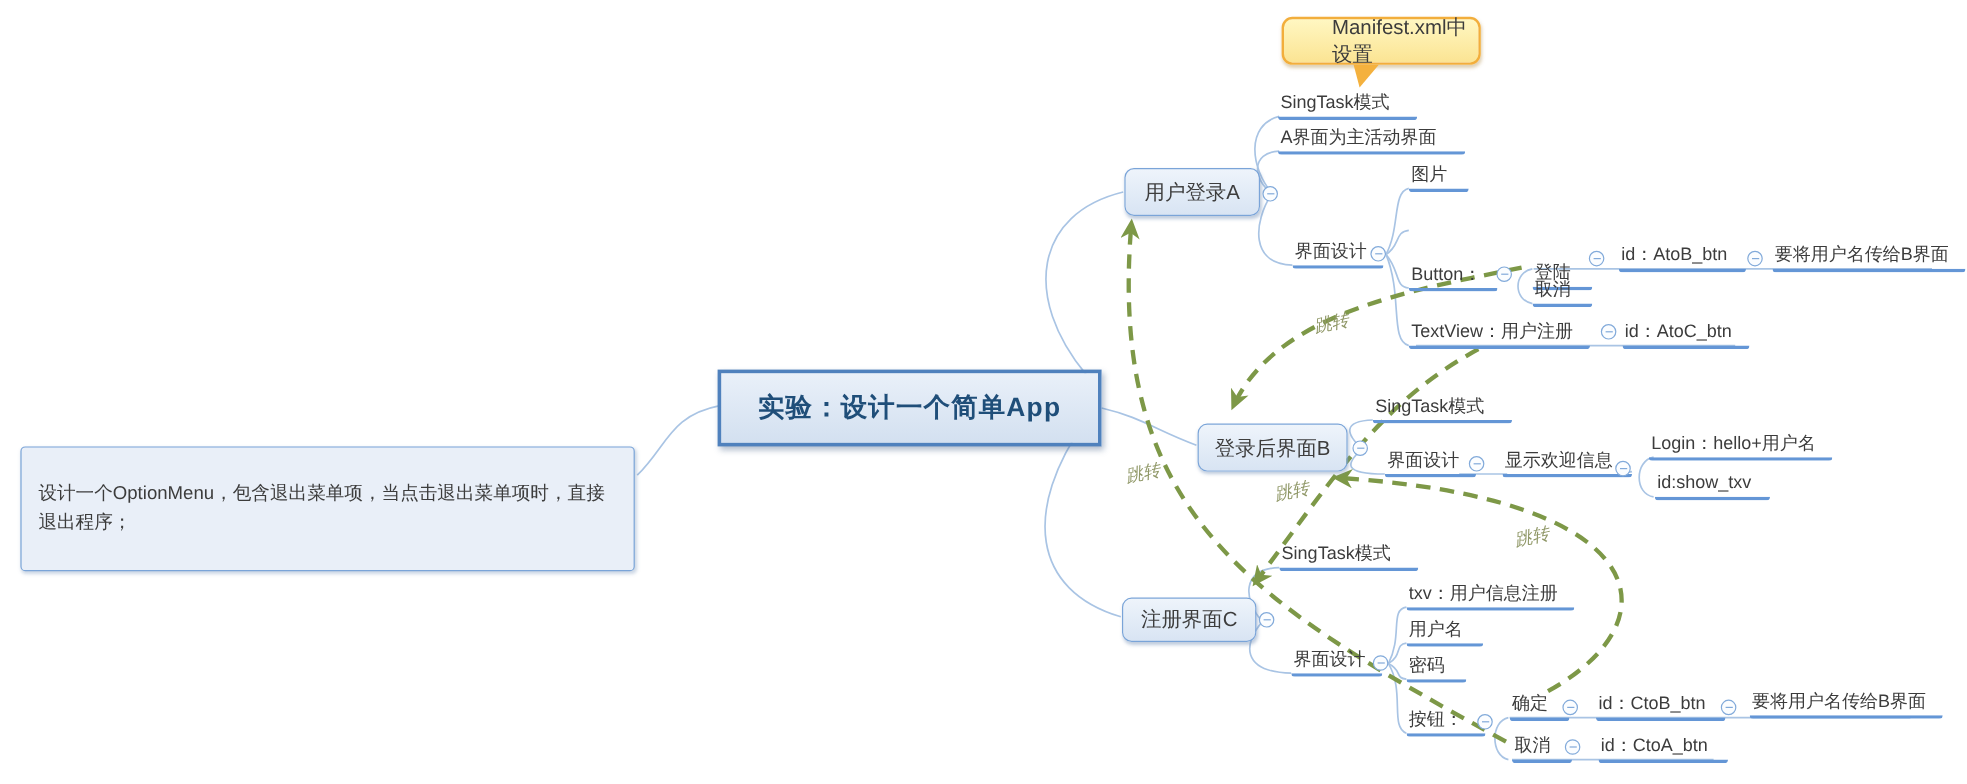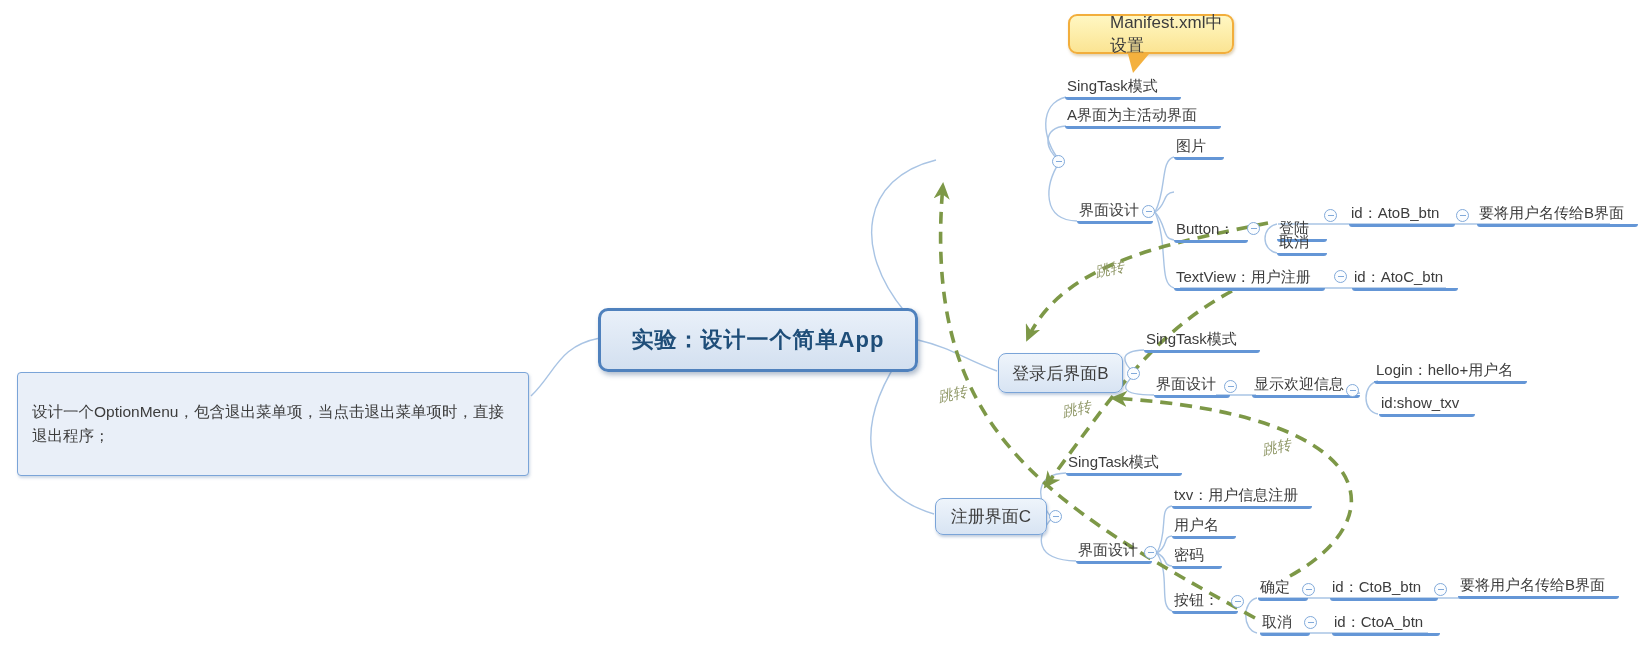--- a/index.html
+++ b/index.html
@@ -11,21 +11,21 @@
          padding:1px 14px 3px 2px;border-bottom:3.5px solid #6496d6;border-radius:0 0 3px 3px;line-height:17px;}
 
   .node{position:absolute;z-index:3;display:flex;align-items:center;justify-content:center;
         background:linear-gradient(180deg,#eef4fb 0%,#d8e4f3 100%);
         border:1.6px solid #7aa4d8;border-radius:8px;font-size:17px;color:#3d3d3d;
         box-shadow:1px 2px 3px rgba(110,140,180,.45);box-sizing:border-box;}
 
   .root-node{position:absolute;z-index:3;display:flex;align-items:center;justify-content:center;
         left:598px;top:308px;width:320px;height:64px;
         background:linear-gradient(180deg,#e9f0f9 0%,#d3e0f0 100%);
-        border:3.5px solid #4f81bd;border-radius:10px;
+        border:3.5px solid #4f81bd;border-radius:0;
         font-size:22px;font-weight:bold;color:#1f4e79;letter-spacing:1px;
         box-shadow:2px 3px 5px rgba(60,90,130,.4);box-sizing:border-box;}
 
   .note{position:absolute;z-index:3;left:17px;top:372px;width:482px;
         background:#e9eff8;border:1.6px solid #7aa4d8;border-radius:4px;
         padding:27px 14px;font-size:15.5px;line-height:1.55;color:#3c3c3c;
         box-shadow:1px 2px 3px rgba(110,140,180,.35);}
 
   .callout{position:absolute;z-index:3;left:1068px;top:14px;width:166px;height:40px;
         display:flex;align-items:center;justify-content:center;
@@ -98,20 +98,21 @@
     </g>
   </svg>
 
   <div class="root-node">实验：设计一个简单App</div>
 
   <div class="note">设计一个OptionMenu，包含退出菜单项，当点击退出菜单项时，直接退出程序；</div>
 
   <div class="callout">Manifest.xml中设置</div>
   <div class="callout-tail"></div>
 
+  <div class="node" style="left:937px;top:140px;width:113px;height:40px;">用户登录A</div>
   <div class="node" style="left:998px;top:353px;width:125px;height:40px;">登录后界面B</div>
   <div class="node" style="left:935px;top:498px;width:112px;height:37px;">注册界面C</div>
 
   <div class="topic" style="left:1065px;top:76px;min-width:100px;">SingTask模式</div>
   <div class="topic" style="left:1065px;top:105px;min-width:140px;">A界面为主活动界面</div>
   <div class="topic" style="left:1077px;top:200px;min-width:60px;">界面设计</div>
   <div class="topic" style="left:1174px;top:136px;min-width:34px;">图片</div>
   <div class="topic" style="left:1174px;top:219px;min-width:58px;">Button：</div>
   <div class="topic" style="left:1277px;top:218px;min-width:34px;">登陆</div>
   <div class="topic" style="left:1349px;top:203px;min-width:90px;">id：AtoB_btn</div>

